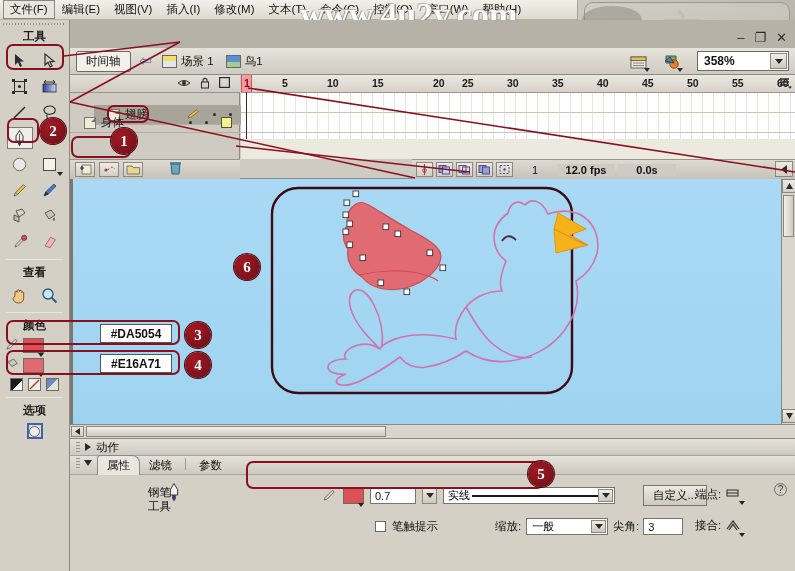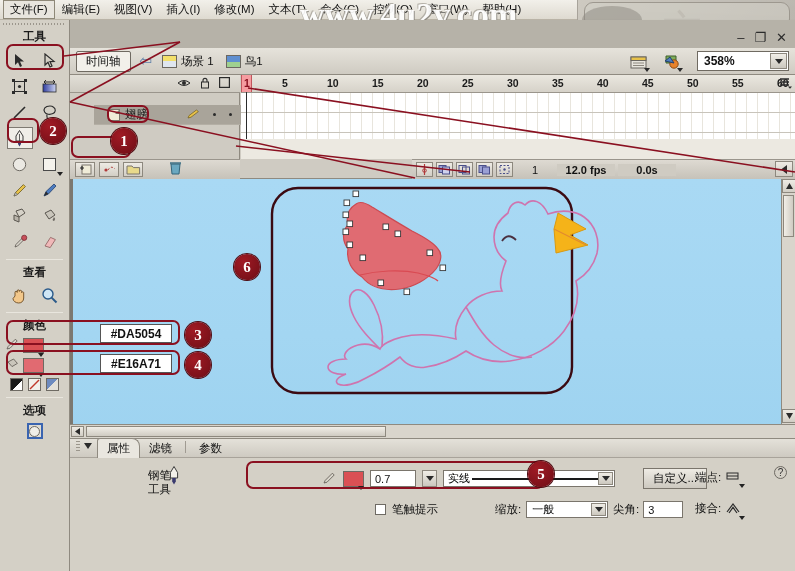--- a/index.html
+++ b/index.html
@@ -567,20 +567,29 @@
               <svg width="13" height="10" viewBox="0 0 13 10">
                   <path d="M1 9 L2 6.6 L9.4 1 L11.4 2.6 L4 8.2 Z" fill="#e8c24a" stroke="#6b5a1e" stroke-width=".7"></path>
                 </svg>
             </span>
             <span class="dot"></span>
             <span class="dot"></span>
             <span class="layer-color" style="background:#f3f0e2;"></span>
           </span>
         </div>
 
+        <div class="layer-row" style="top:38px;">
+          <span class="layer-ic"></span>
+          <span class="layer-name">身体</span>
+          <span class="layer-dots">
+            <span class="dot"></span>
+            <span class="dot"></span>
+            <span class="layer-color" style="background:#f7f18a;"></span>
+          </span>
+        </div>
 
         <div class="tl-footer-l">
           <span class="plus-btn">
             <svg width="15" height="11" viewBox="0 0 15 11">
                 <rect x="4" y="1" width="9" height="9" fill="#f0ecd8" stroke="#7a756c"></rect>
                 <path d="M2 4 h4 M4 2 v4" stroke="#2b2b2b" stroke-width="1.2"></path>
               </svg>
           </span>
           <span class="plus-btn">
             <svg width="15" height="11" viewBox="0 0 15 11">
@@ -602,21 +611,21 @@
         </div>
       </div>
 
       <div class="tl-frames">
         <div class="ruler">
           <div class="playhead-top" style="left:0px;"></div>
           <span class="rtick" style="left:3px;color:#8a1020;">1</span>
           <span class="rtick" style="left:41px;">5</span>
           <span class="rtick" style="left:86px;">10</span>
           <span class="rtick" style="left:131px;">15</span>
-          <span class="rtick" style="left:176px;">20</span>
+          <span class="rtick" style="left:192px;">20</span>
           <span class="rtick" style="left:221px;">25</span>
           <span class="rtick" style="left:266px;">30</span>
           <span class="rtick" style="left:311px;">35</span>
           <span class="rtick" style="left:356px;">40</span>
           <span class="rtick" style="left:401px;">45</span>
           <span class="rtick" style="left:446px;">50</span>
           <span class="rtick" style="left:491px;">55</span>
           <span class="rtick" style="left:536px;">60</span>
 
         </div>
@@ -763,20 +772,25 @@
         <div style="position:absolute;left:1px;top:1px;width:13px;height:11px;background:linear-gradient(#eeebe4,#d2cec5);border:1px solid #8d887e;display:flex;align-items:center;justify-content:center;">
           <svg width="5" height="7" viewBox="0 0 5 7">
               <path d="M5 0 L0 3.5 L5 7 Z" fill="#2b2b2b"></path>
             </svg>
         </div>
         <div class="hs-thumb"></div>
       </div>
     </div>
 
     <div class="props">
+      <div class="panel-bar">
+        <span class="grip6"></span>
+        <span class="tri"></span>
+        <span>动作</span>
+      </div>
 
       <div class="tabbar">
         <span class="grip6" style="margin-bottom:3px;"></span>
         <span class="tri-down" style="margin:0 5px 4px 4px;"></span>
         <span class="ptab active">属性</span>
         <span class="ptab">滤镜</span>
         <span class="psep"></span>
         <span class="ptab">参数</span>
       </div>
 

